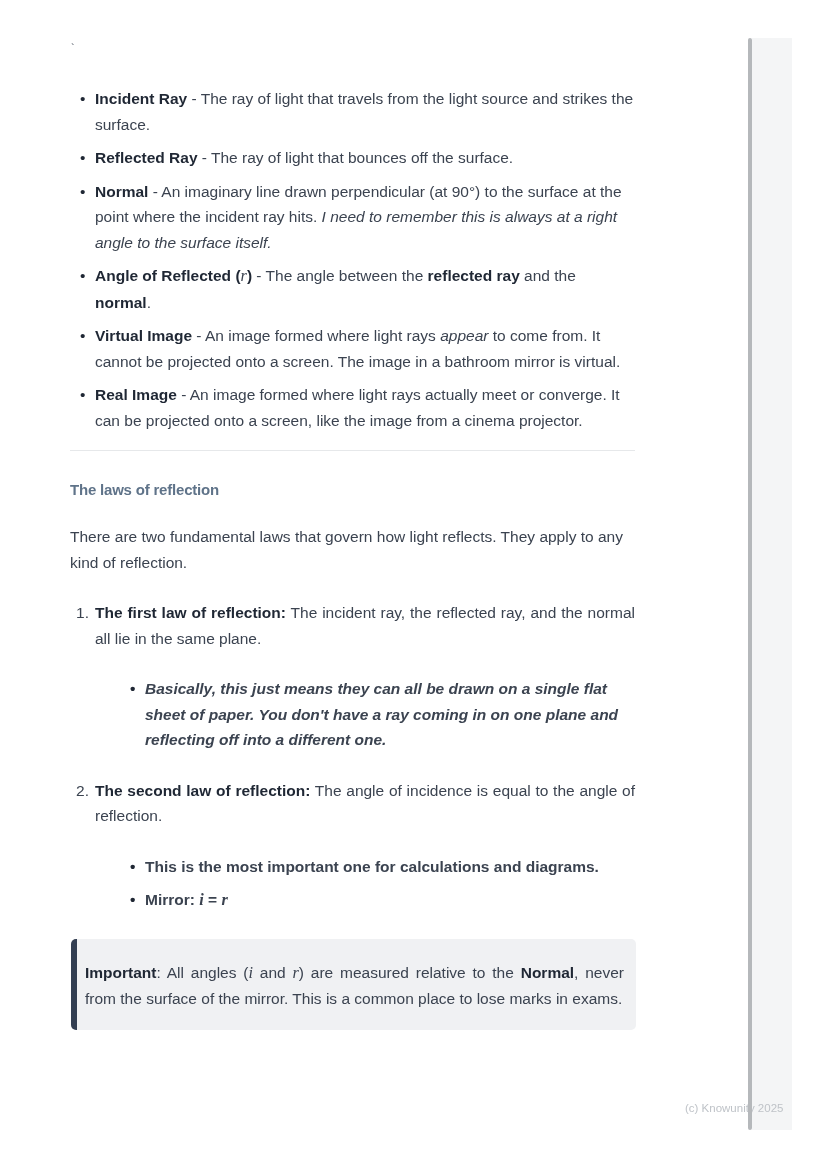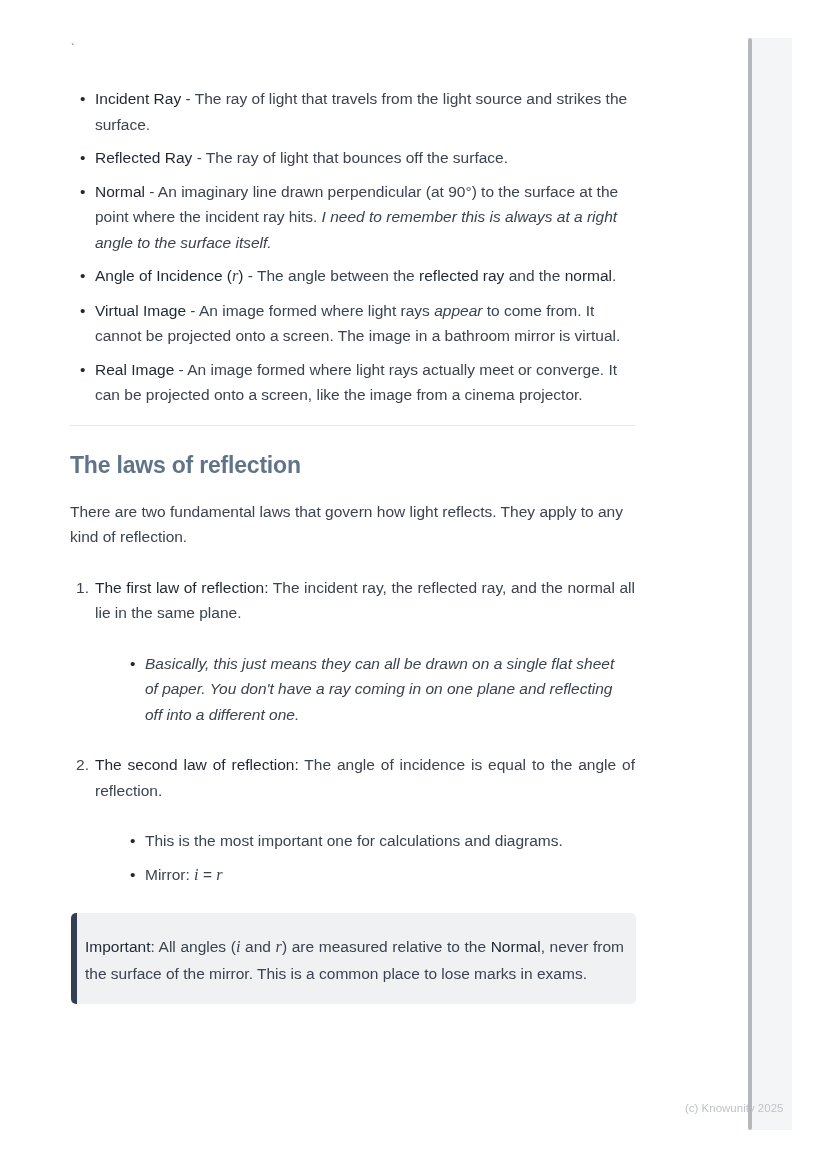--- a/index.html
+++ b/index.html
@@ -20,35 +20,35 @@
     font-family:"Liberation Sans", sans-serif;
     color:var(--text);
     font-size:15.5px;line-height:25.5px;
   }
   .stray{position:absolute;left:71px;top:36px;font-size:11px;color:#4a5360;}
   .content{position:absolute;left:70px;top:0;width:565px;}
   
   ul.defs{list-style:none;margin:86px 0 0 0;padding:0 0 0 25px;}
   ul.defs>li{position:relative;margin:0 0 8px 0;text-align:left;}
   ul.defs>li::before{content:"\2022";position:absolute;left:-15px;top:0;color:var(--bold-text);}
-  .b{font-weight:normal;color:var(--bold-text);}
+  .b{font-weight:bold;color:var(--bold-text);}
   .it{font-style:italic;}
   .math{font-family:"Liberation Serif", serif;font-style:italic;font-size:1.05em;}
   hr.divider{border:none;border-top:1px solid var(--divider);margin:17px 0 0 0;}
   h2.section-heading{
-    margin:26px 0 0 0;font-size:23px;line-height:26px;
+    margin:26px 0 0 0;font-size:15px;line-height:26px;
     color:var(--heading);font-weight:bold;letter-spacing:-0.2px;
   }
   p.intro{margin:21px 12px 0 0;text-align:justify;}
   
   ol.laws{list-style:none;margin:25px 0 0 0;padding:0;counter-reset:law;}
   ol.laws>li{position:relative;padding-left:25px;margin:0 0 25px 0;counter-increment:law;}
   ol.laws>li::before{content:counter(law) ".";position:absolute;left:6px;top:0;}
   ol.laws .law-text{text-align:justify;}
-  ul.sub{list-style:none;margin:25px 10px 0 25px;padding:0;}
+  ul.sub{list-style:none;margin:25px 10px 0 25px;padding:0;font-weight:bold;}
   ul.sub>li{position:relative;padding-left:25px;margin:0 0 8px 0;text-align:left;}
   ul.sub>li::before{content:"\2022";position:absolute;left:10px;top:0;color:var(--bold-text);}
   
   .callout{
     margin:25px 0 0 1px;width:539px;
     background:var(--callout-bg);
     border-left:6px solid var(--callout-border);
     border-radius:5px;
     padding:21px 12px 18px 8px;
     text-align:justify;
@@ -62,21 +62,21 @@
 <body>
 
 <span class="stray">`</span>
 
 <div class="content">
 
   <ul class="defs" id="defs">
       <li><span class="b">Incident Ray</span><span> - The ray of light that travels from the light source and strikes the surface.</span></li>
       <li><span class="b">Reflected Ray</span><span> - The ray of light that bounces off the surface.</span></li>
       <li><span class="b">Normal</span><span> - An imaginary line drawn perpendicular (at 90°) to the surface at the point where the incident ray hits. </span><span class="it">I need to remember this is always at a right angle to the surface itself.</span></li>
-      <li><span class="b">Angle of Incidence (</span><span class="math">r</span><span class="b">)</span><span> - The angle between the </span><span class="b">reflected ray</span><span> and the </span><span class="b">normal</span><span>.</span></li>
+      <li><span class="b">Angle of Reflected (</span><span class="math">r</span><span class="b">)</span><span> - The angle between the </span><span class="b">reflected ray</span><span> and the </span><span class="b">normal</span><span>.</span></li>
       <li><span class="b">Virtual Image</span><span> - An image formed where light rays </span><span class="it">appear</span><span> to come from. It cannot be projected onto a screen. The image in a bathroom mirror is virtual.</span></li>
       <li><span class="b">Real Image</span><span> - An image formed where light rays actually meet or converge. It can be projected onto a screen, like the image from a cinema projector.</span></li>
     </ul>
 
   <hr class="divider">
 
   <h2 class="section-heading">The laws of reflection</h2>
 
   <p class="intro">There are two fundamental laws that govern how light reflects. They apply to any kind of reflection.</p>
 

